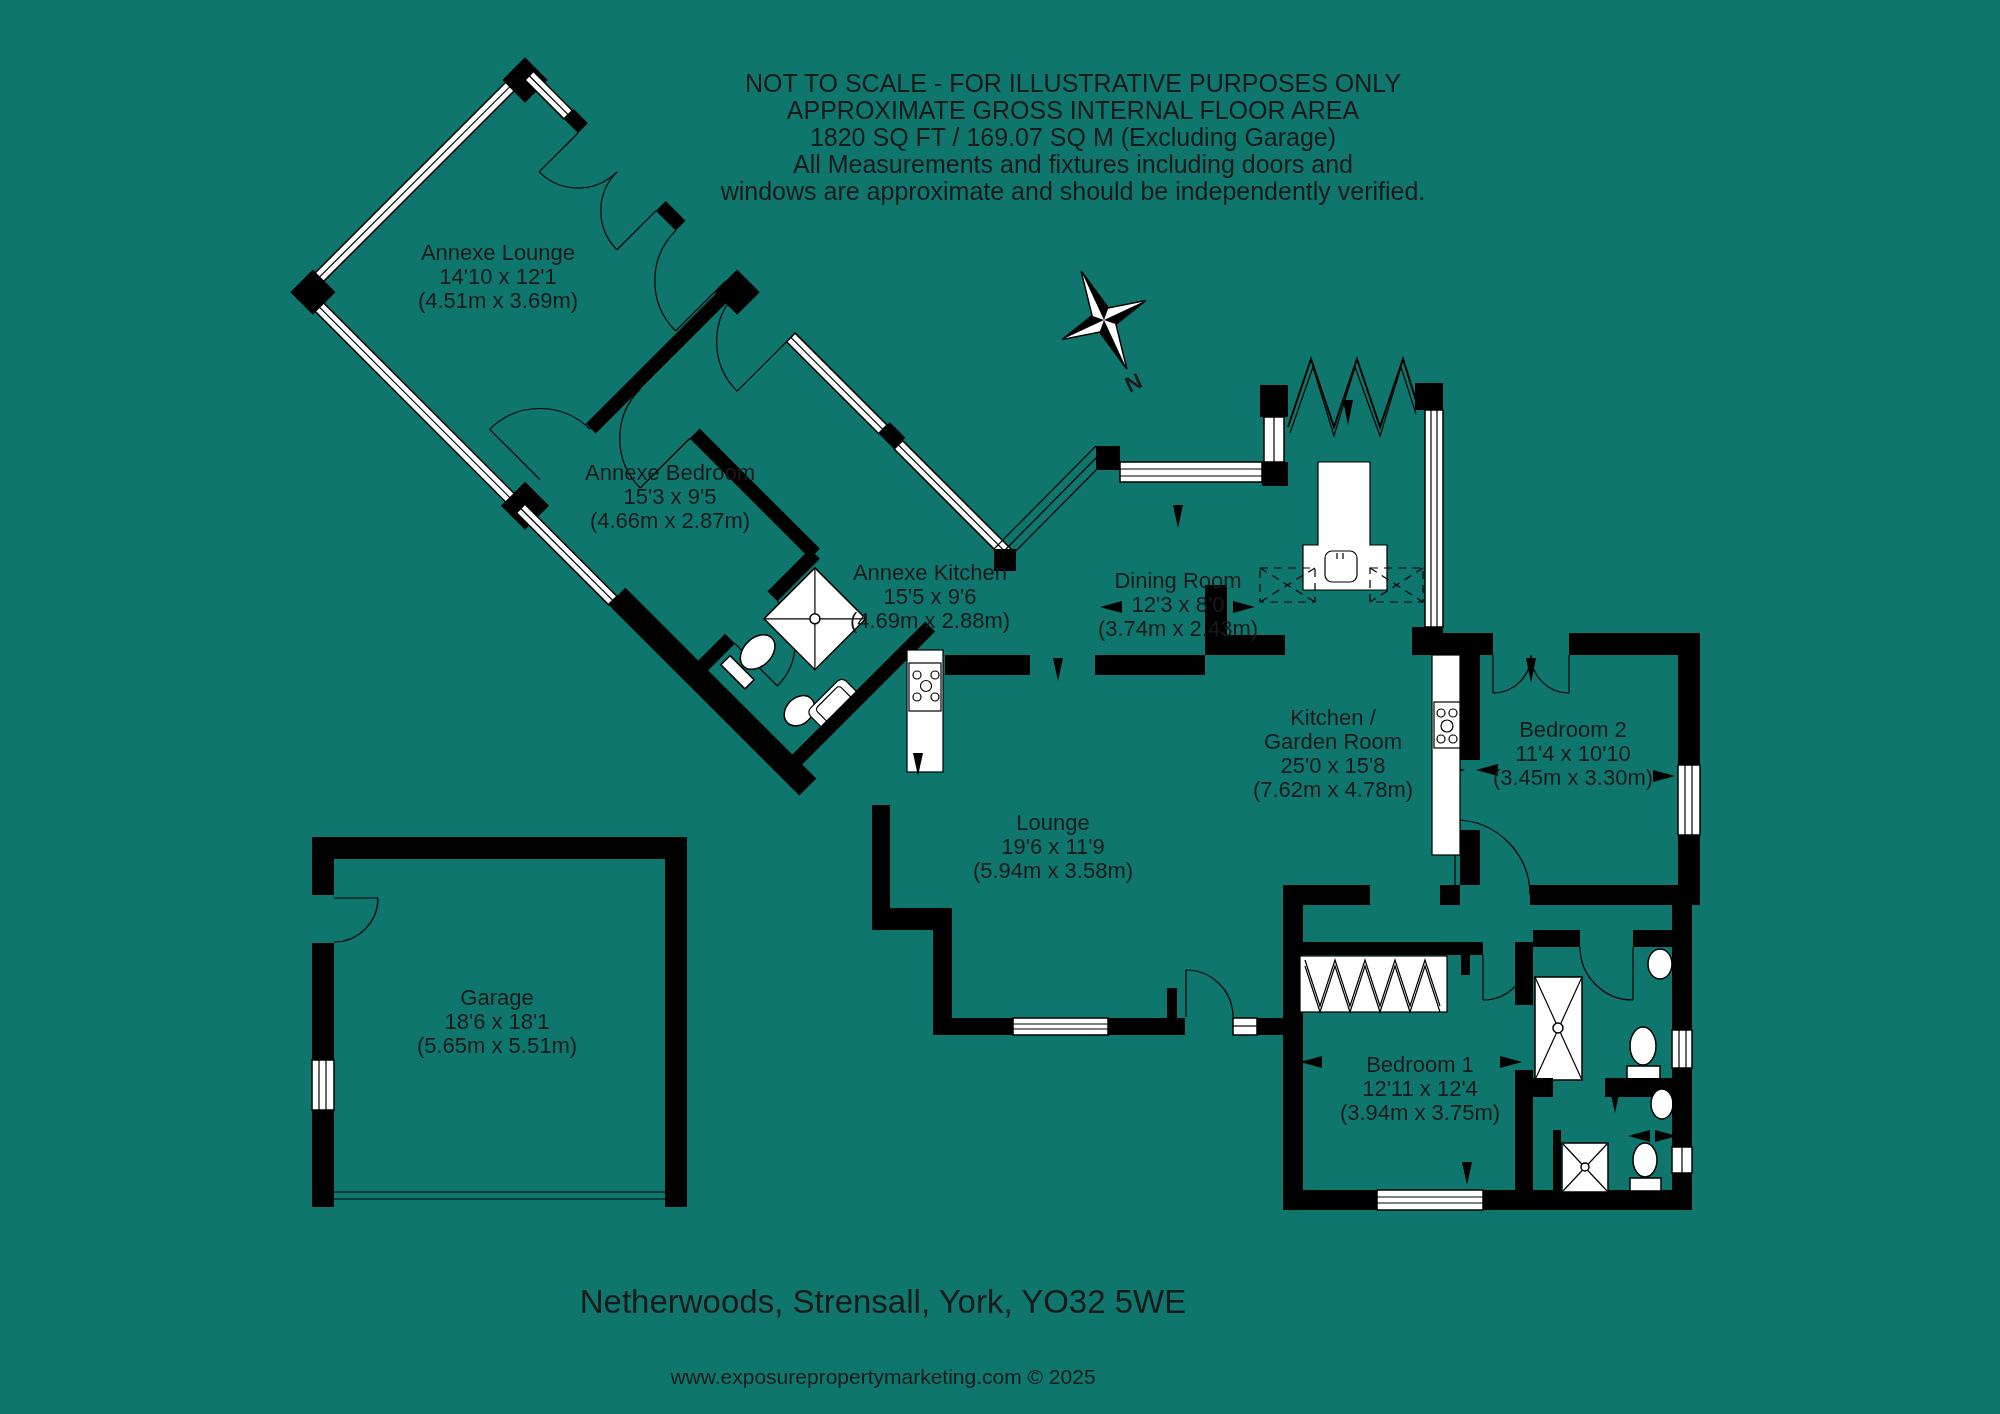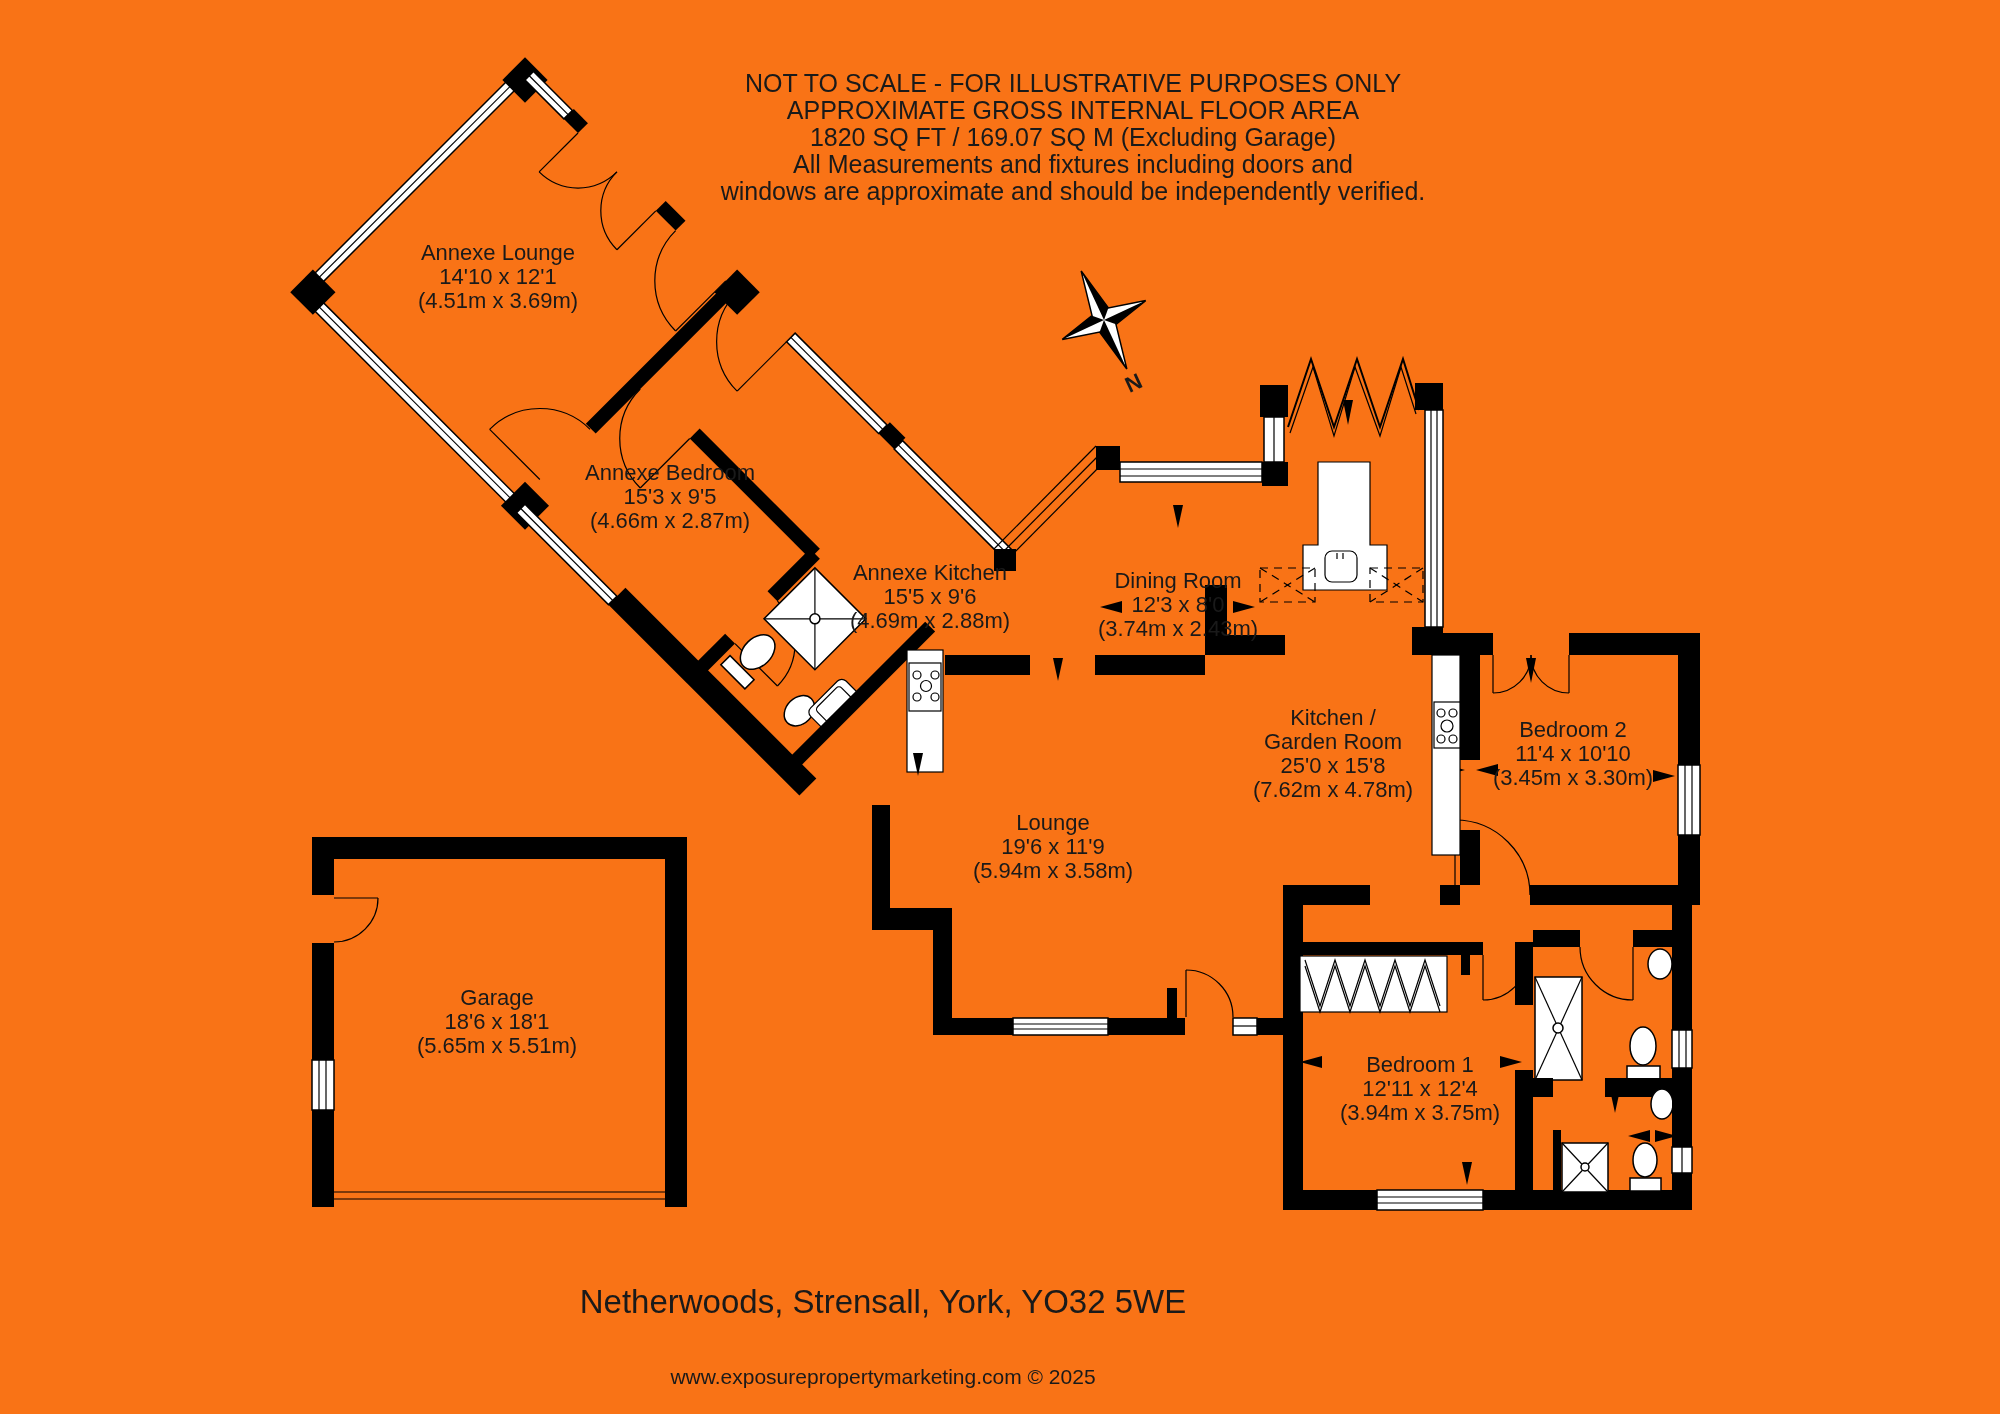--- a/index.html
+++ b/index.html
@@ -1,16 +1,16 @@
 <!DOCTYPE html>
 <html><head>
 <meta charset="utf-8">
 <style>
   html,body{margin:0;padding:0;background:#fff;}
-  .page{width:2000px;height:1414px;position:relative;background:#f97316;overflow:hidden;}
+  .page{width:2000px;height:1414px;position:relative;background:#0f766e;overflow:hidden;}
   svg{display:block;}
   .wall{fill:#000;}
   .win{fill:#fff;stroke:#000;stroke-width:1.5;}
   .ln{stroke:#000;stroke-width:1.2;fill:none;}
   .ln2{stroke:#000;stroke-width:2;fill:none;}
   .arc{stroke:#000;stroke-width:1.2;fill:none;}
   .fix{fill:#fff;stroke:#000;stroke-width:1.5;}
   .thin{fill:#fff;stroke:#000;stroke-width:1.2;}
   .dash{fill:none;stroke:#000;stroke-width:1.2;stroke-dasharray:8 6;}
   .tri{fill:#000;}

